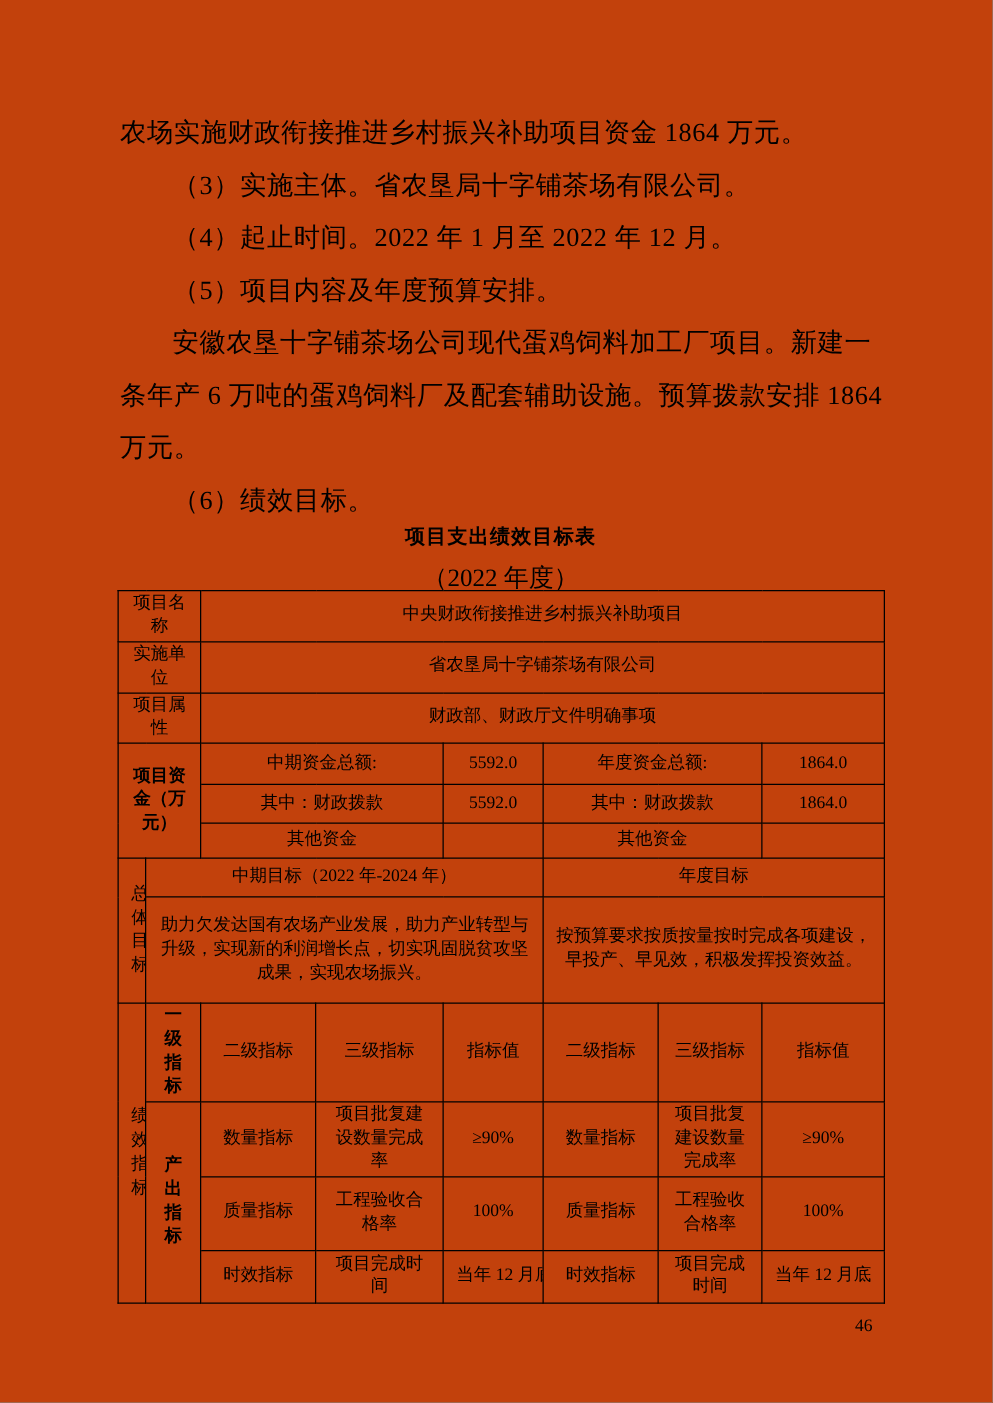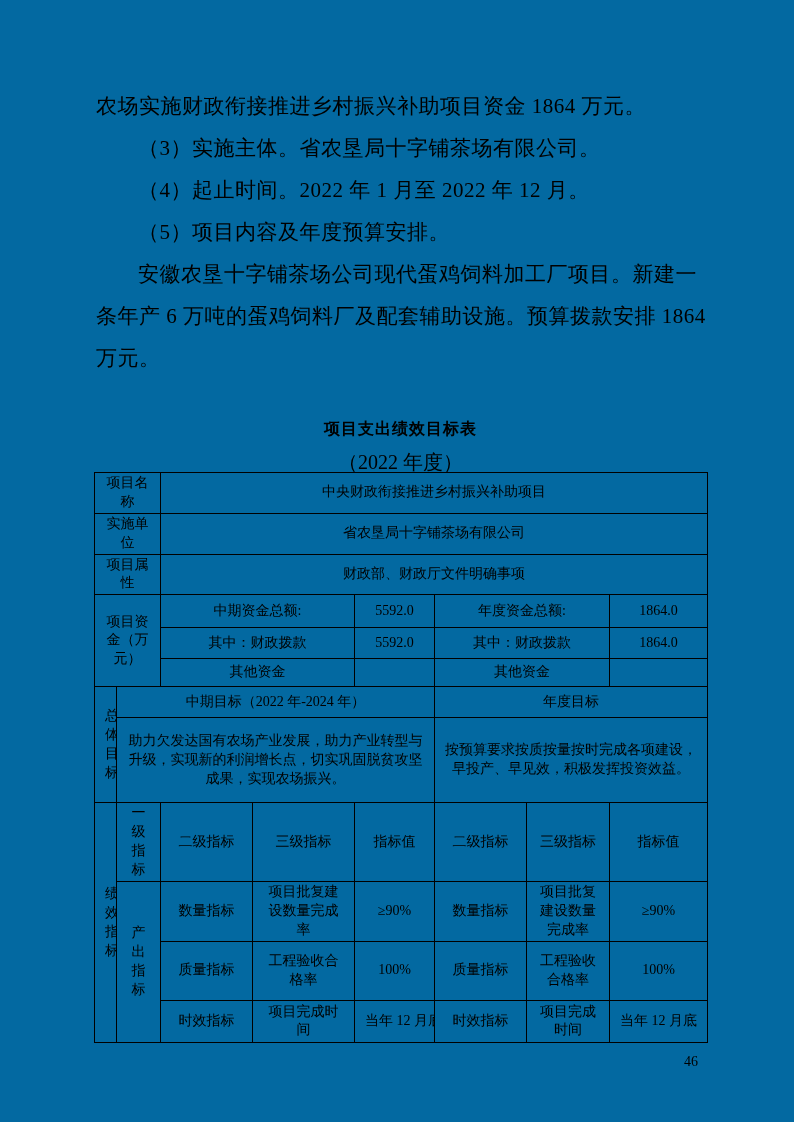--- a/index.html
+++ b/index.html
@@ -2,21 +2,21 @@
 <html><head>
 <meta charset="utf-8">
 <style>
   * { margin: 0; padding: 0; box-sizing: border-box; }
   html, body { background: #888; }
   .page {
     position: relative;
     width: 794px;
     height: 1122px;
     margin: 0 auto;
-    background: #0369a1;
+    background: #c2410c;
     font-family: "Liberation Serif", "DejaVu Serif", serif;
     color: #000000;
     overflow: hidden;
   }
   .body-text {
     position: absolute;
     left: 96px;
     top: 85px;
     width: 612px;
     font-size: 21px;
@@ -65,20 +65,21 @@
   }
   td.vert {
     padding: 1px 0;
     word-break: break-all;
     line-height: 1.55;
   }
   td.wrap2 {
     padding: 1px 2px;
     word-break: break-all;
     line-height: 1.3;
+    font-weight: bold;
   }
   td.ta-left { text-align: left; padding-left: 4px; }
   td.ta-right { text-align: right; padding-right: 2px; }
   td.goal-text {
     text-align: left;
     padding: 2px 4px;
     line-height: 1.5;
   }
   td.goal-text-c {
     text-align: center;
@@ -101,20 +102,21 @@
 <div class="page">
 
   <div class="body-text">
     <div class="line">农场实施财政衔接推进乡村振兴补助项目资金 1864 万元。</div>
     <div class="line indent">（3）实施主体。省农垦局十字铺茶场有限公司。</div>
     <div class="line indent">（4）起止时间。2022 年 1 月至 2022 年 12 月。</div>
     <div class="line indent">（5）项目内容及年度预算安排。</div>
     <div class="line indent">安徽农垦十字铺茶场公司现代蛋鸡饲料加工厂项目。新建一</div>
     <div class="line">条年产 6 万吨的蛋鸡饲料厂及配套辅助设施。预算拨款安排 1864</div>
     <div class="line">万元。</div>
+    <div class="line indent">（6）绩效目标。</div>
   </div>
 
   <div class="table-title">项目支出绩效目标表</div>
   <div class="table-subtitle">（2022 年度）</div>
 
   <table class="perf">
     <colgroup>
       <col style="width:22px">
         <col style="width:44px">
         <col style="width:92px">

